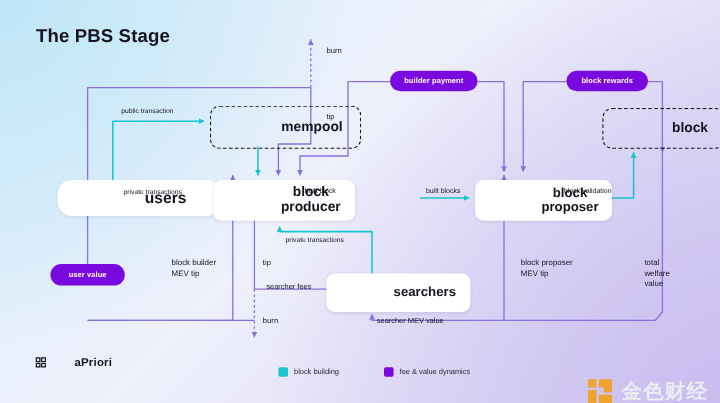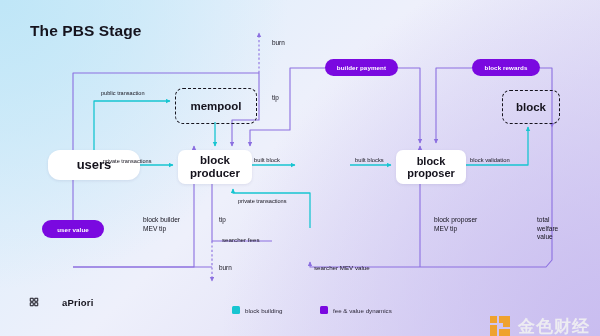--- a/index.html
+++ b/index.html
@@ -14,20 +14,21 @@
       radial-gradient(circle at 0% 0%, #bfe6f7 0%, rgba(191,230,247,0) 42%),
       radial-gradient(circle at 100% 100%, #c9bdf0 0%, rgba(201,189,240,0) 55%),
       linear-gradient(135deg,#d8eefb 0%, #eef0fb 45%, #d9d2f3 100%);
   }
   #wires{position:absolute;left:0;top:0;width:600px;height:336px;}
   .node{
     position:absolute;background:#ffffff;border-radius:7px;
     display:flex;align-items:center;justify-content:center;text-align:center;
     color:#14121c;font-weight:700;line-height:1.1;
     box-shadow:0 1px 3px rgba(60,50,110,.10);
+    padding-left:44px;
   }
   .node.dashed{
     background:transparent;border:1.6px dashed #15131d;border-radius:8px;
     box-shadow:none;
   }
   .pill{
     position:absolute;background:#7a09e0;border-radius:999px;
     display:flex;align-items:center;justify-content:center;
     color:#fff;font-weight:600;letter-spacing:.1px;
   }
@@ -118,20 +119,21 @@
 
   <div class="node" style="left:178px;top:150px;width:74px;height:34px;font-size:11.5px;white-space:pre-line;">block
 producer</div>
 
 
   <div class="node" style="left:396px;top:150px;width:70px;height:34px;font-size:11px;white-space:pre-line;">block
 proposer</div>
 
   <div class="node dashed" style="left:502px;top:90px;width:56px;height:32px;font-size:11.5px;">block</div>
 
+  <div class="node" style="left:272px;top:228px;width:76px;height:32px;font-size:11px;">searchers</div>
 
   <div class="pill" style="left:325px;top:59px;width:73px;height:17px;font-size:6.2px;">builder payment</div>
 
   <div class="pill" style="left:472px;top:59px;width:68px;height:17px;font-size:6.2px;">block rewards</div>
 
   <div class="pill" style="left:42px;top:220px;width:62px;height:18px;font-size:6.2px;">user value</div>
 
   <div class="edge-label" style="left:101px;top:90px;font-size:5.6px;">public transaction</div>
   <div class="edge-label" style="left:272px;top:39px;font-size:6.4px;">burn</div>
   <div class="edge-label" style="left:272px;top:94px;font-size:6.4px;">tip</div>

